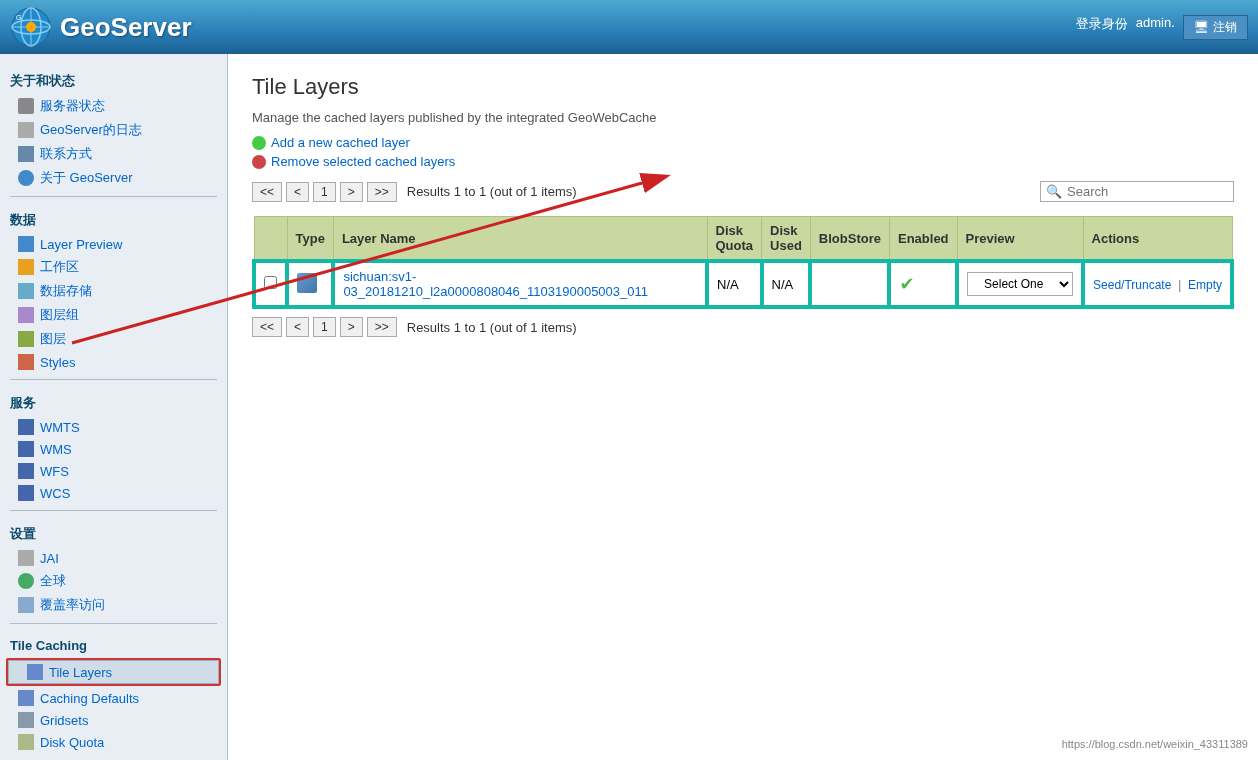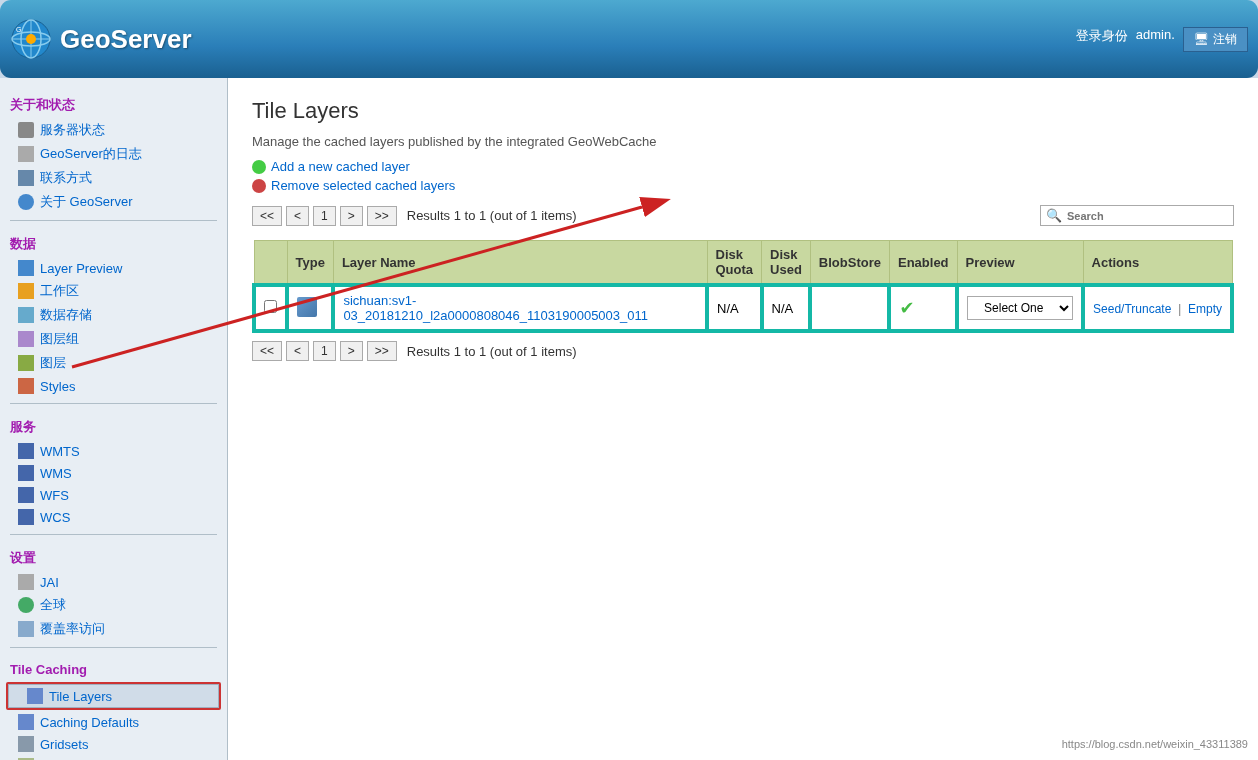--- a/index.html
+++ b/index.html
@@ -1,26 +1,25 @@
 <!DOCTYPE html>
 <html><head>
   <meta charset="utf-8">
   <style>
     * { margin: 0; padding: 0; box-sizing: border-box; }
     body { font-family: Arial, sans-serif; font-size: 13px; background: #c8d8e8; min-height: 760px; }
 
     
     #header {
       background: linear-gradient(180deg, #4da9d0 0%, #2a7eb8 60%, #1a6090 100%);
-      height: 78px;
+      height: 54px;
       display: flex;
       align-items: center;
       justify-content: space-between;
       padding: 0 10px;
-      border-radius: 11px;
     }
     #logo-area {
       display: flex;
       align-items: center;
       gap: 8px;
     }
     #logo-icon {
       width: 42px;
       height: 42px;
     }
@@ -59,21 +58,21 @@
     #sidebar {
       width: 228px;
       background: #e8eef4;
       border-right: 1px solid #b0bec8;
       flex-shrink: 0;
       padding: 10px 0;
     }
     .sidebar-section-title {
       font-size: 13px;
       font-weight: bold;
-      color: #a21caf;
+      color: #0c4a6e;
       padding: 8px 10px 4px 10px;
     }
     .sidebar-item {
       display: flex;
       align-items: center;
       gap: 6px;
       padding: 3px 10px 3px 18px;
       color: #0066cc;
       cursor: pointer;
       font-size: 13px;
@@ -188,23 +187,22 @@
       display: flex;
       align-items: center;
       border: 1px solid #aaa;
       background: white;
       padding: 2px 6px;
       gap: 4px;
     }
     .search-box input {
       border: none;
       outline: none;
-      font-size: 11px;
+      font-size: 13px;
       width: 160px;
-      font-weight: bold;
     }
     .search-icon-char { color: #888; font-size: 13px; }
 
     
     .tile-table {
       width: 100%;
       border-collapse: collapse;
       margin-top: 14px;
     }
     .tile-table th {

